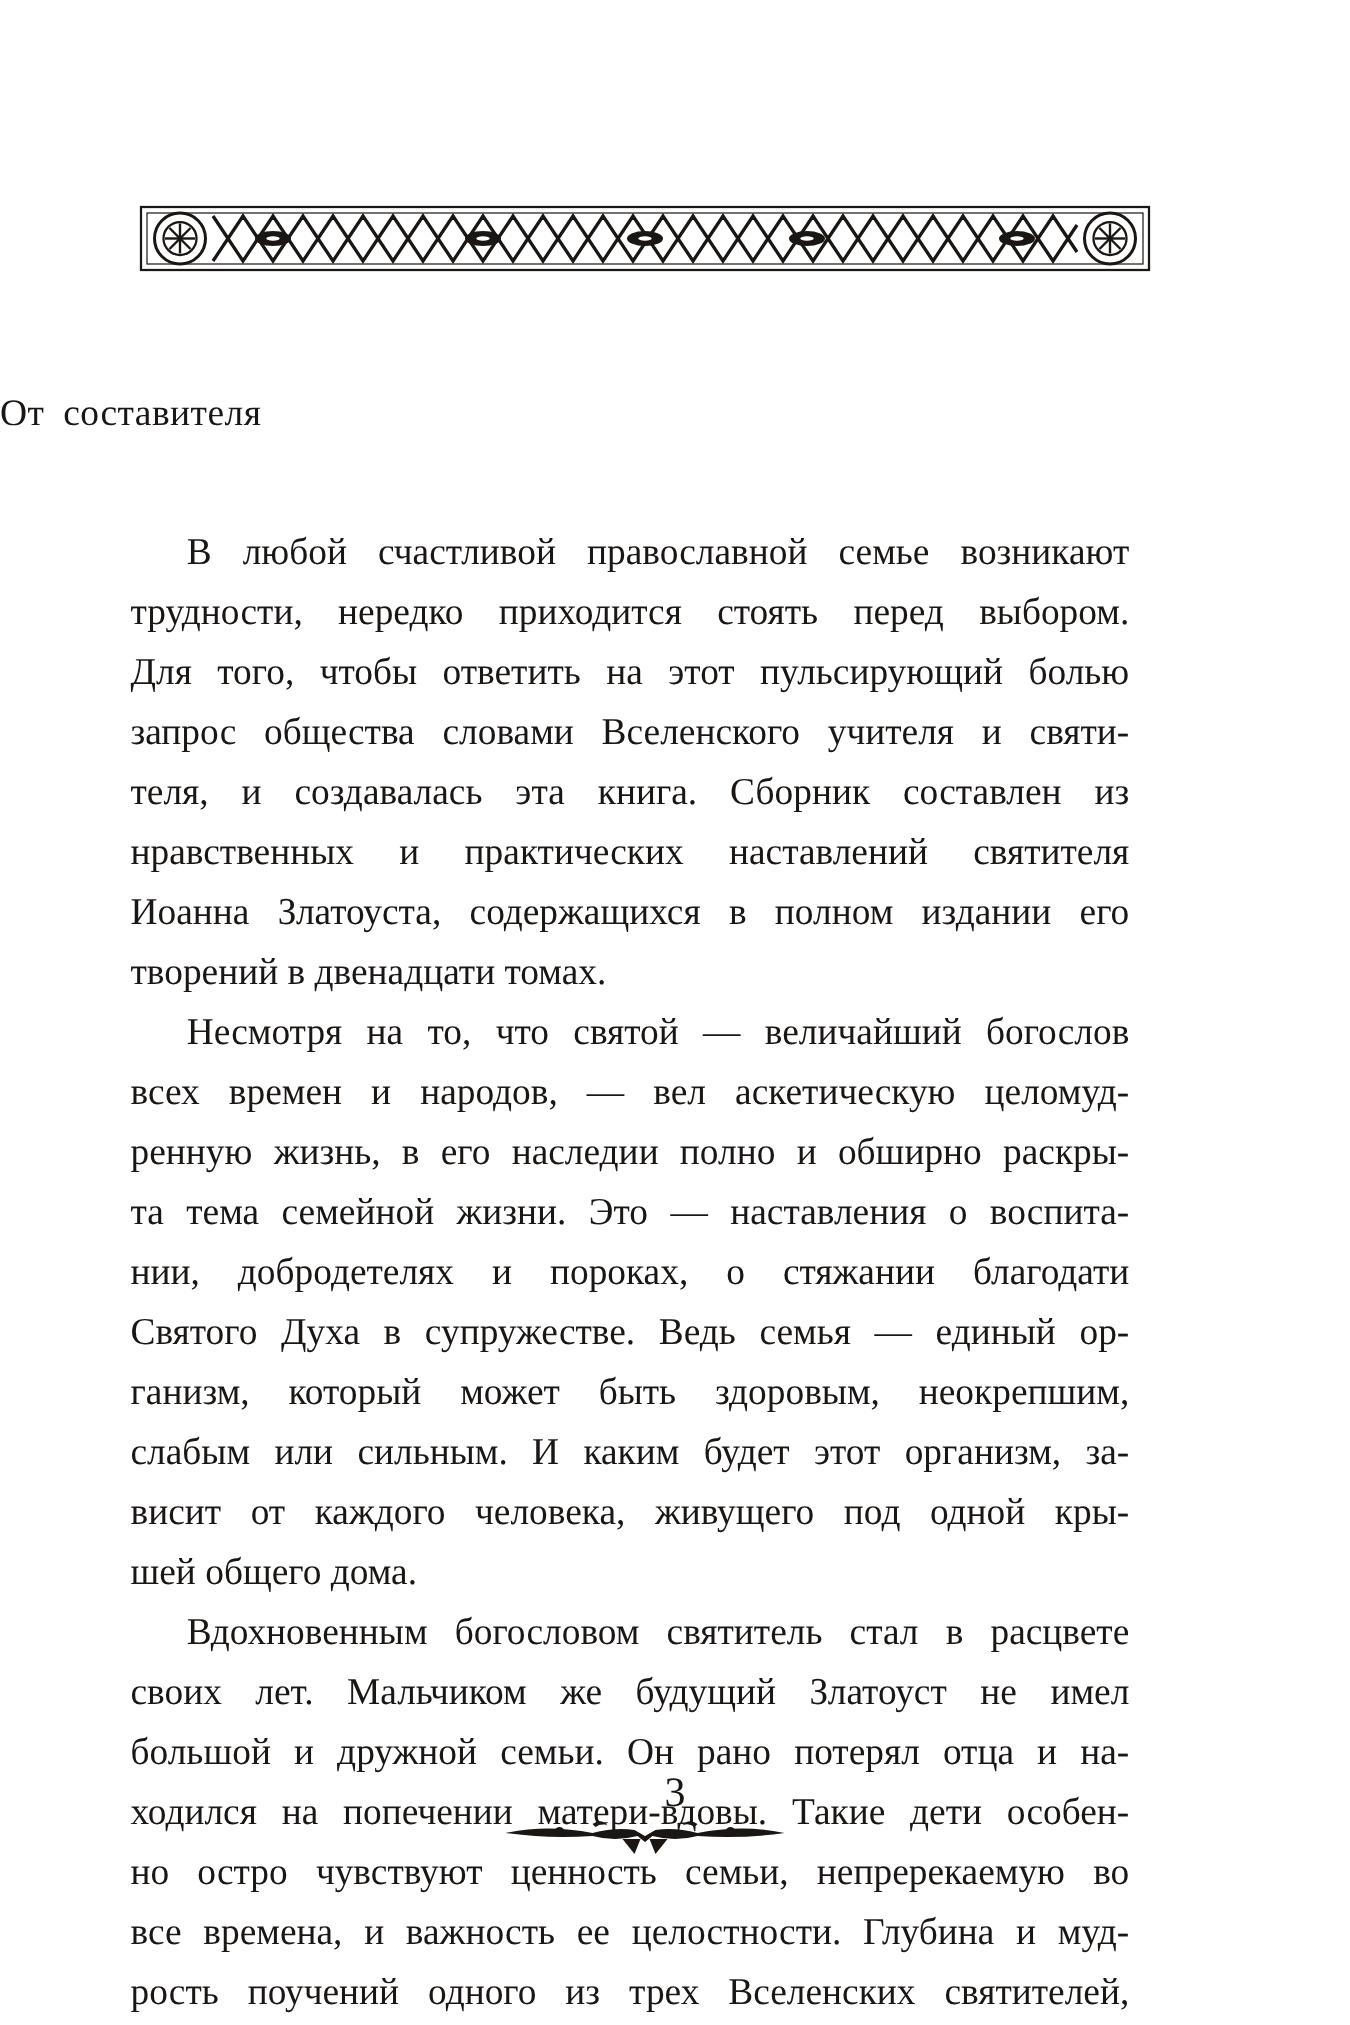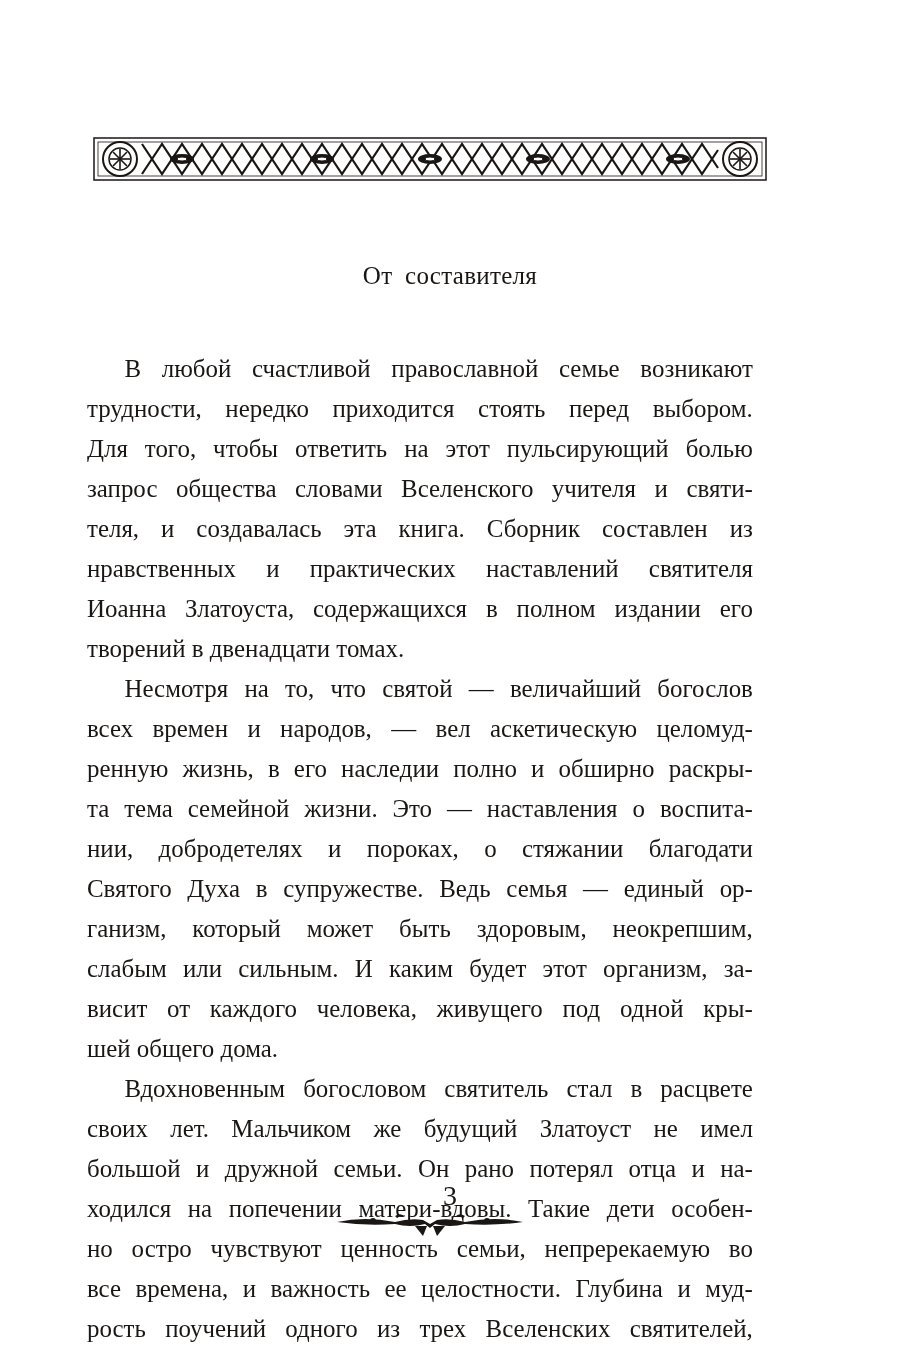--- a/index.html
+++ b/index.html
@@ -6,21 +6,21 @@
     body { width: 900px; height: 1350px; position: relative; overflow: hidden; }
     .page {
       position: absolute; left: 0; top: 0; width: 900px; height: 1350px;
       background: #ffffff; color: #1a1614;
       font-family: "Liberation Serif", "DejaVu Serif", serif;
     }
     .header-ornament {
       position: absolute; left: 90px; top: 130px; width: 680px; height: 58px;
     }
     .title {
-      position: absolute; left: 0; top: 262px; width: 900px; text-align: center;
+      position: absolute; left: 0; top: 262px; width: 900px; 
       font-size: 25px; letter-spacing: 0.3px; word-spacing: 6px;
       font-family: "Liberation Serif", serif; color: #1a1614;
     }
     .body-text {
       position: absolute; left: 87px; top: 348px; width: 676px;
       font-size: 25.3px; line-height: 40px; color: #1a1614;
       font-family: "Liberation Serif", serif;
       transform: scaleX(0.985); transform-origin: left top;
     }
     .body-text .line {

